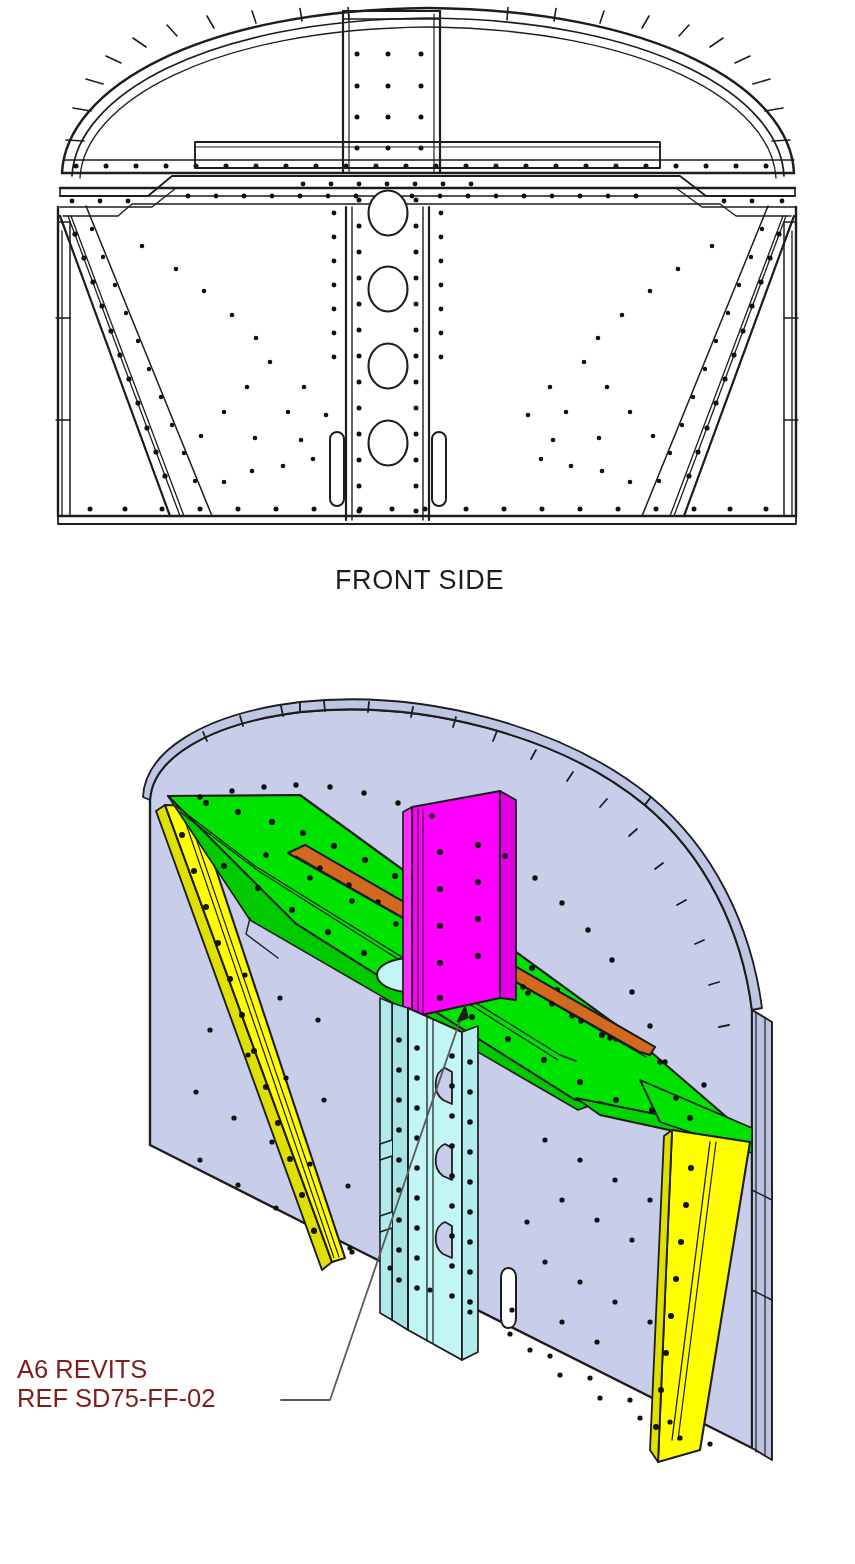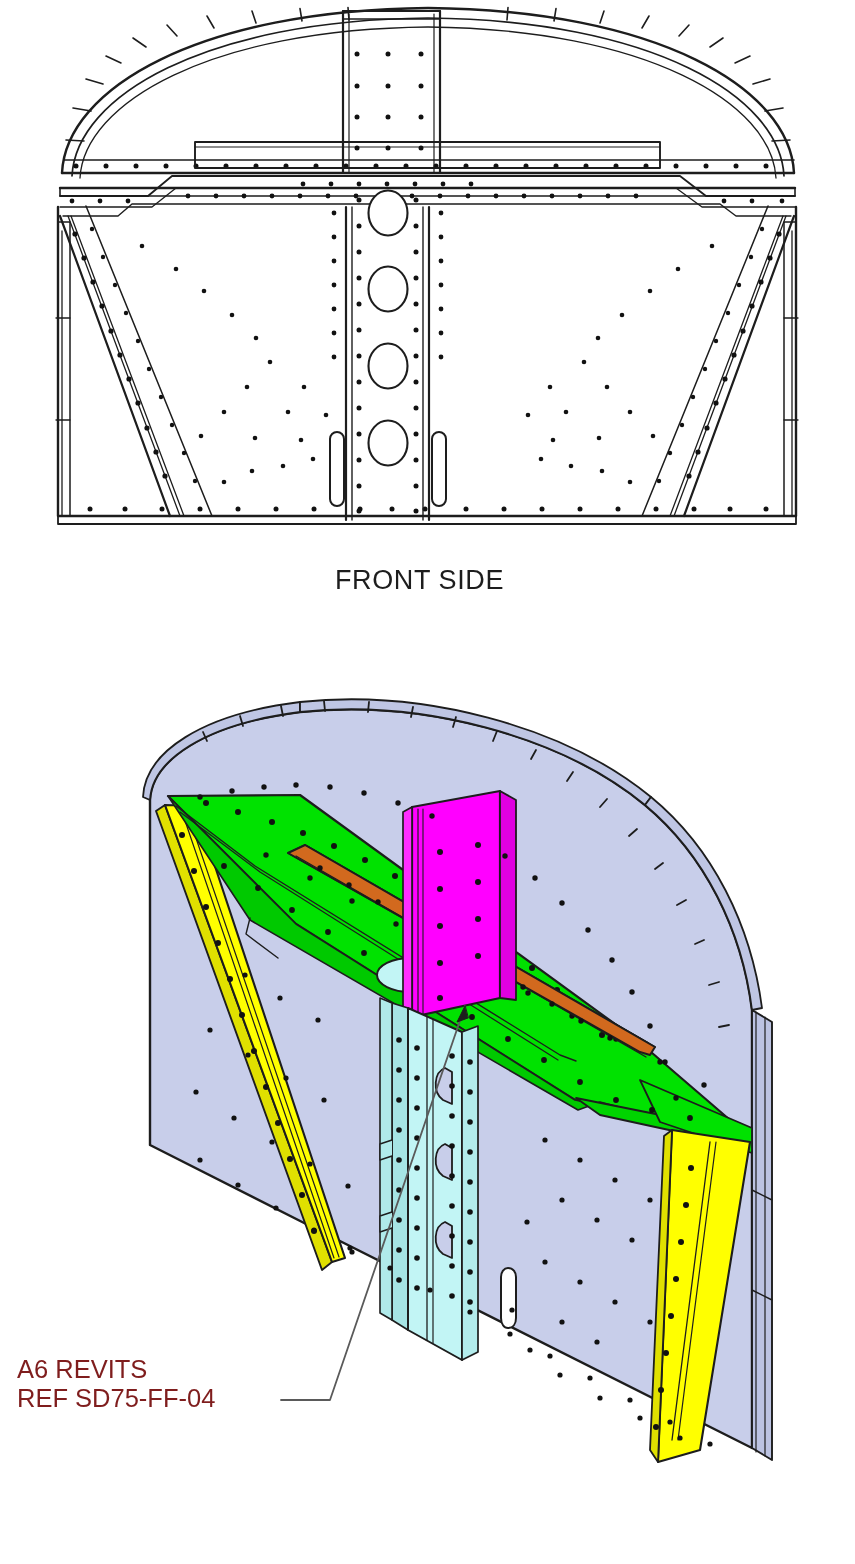--- a/index.html
+++ b/index.html
@@ -773,16 +773,16 @@
         <path d="M465 1006 L457 1022 L468 1018 Z" fill="#1d1d1d" stroke="#1d1d1d" stroke-width="1"></path>
       </g>
 
     </g>
   </svg>
 
   <div class="view-label" id="front-view-label">FRONT SIDE</div>
 
   <div id="callout-note">
     <span class="note-line">A6 REVITS</span>
-    <span class="note-line">REF SD75-FF-04</span>
+    <span class="note-line">REF SD75-FF-02</span>
   </div>
 
 </div>
 
 </body></html>

